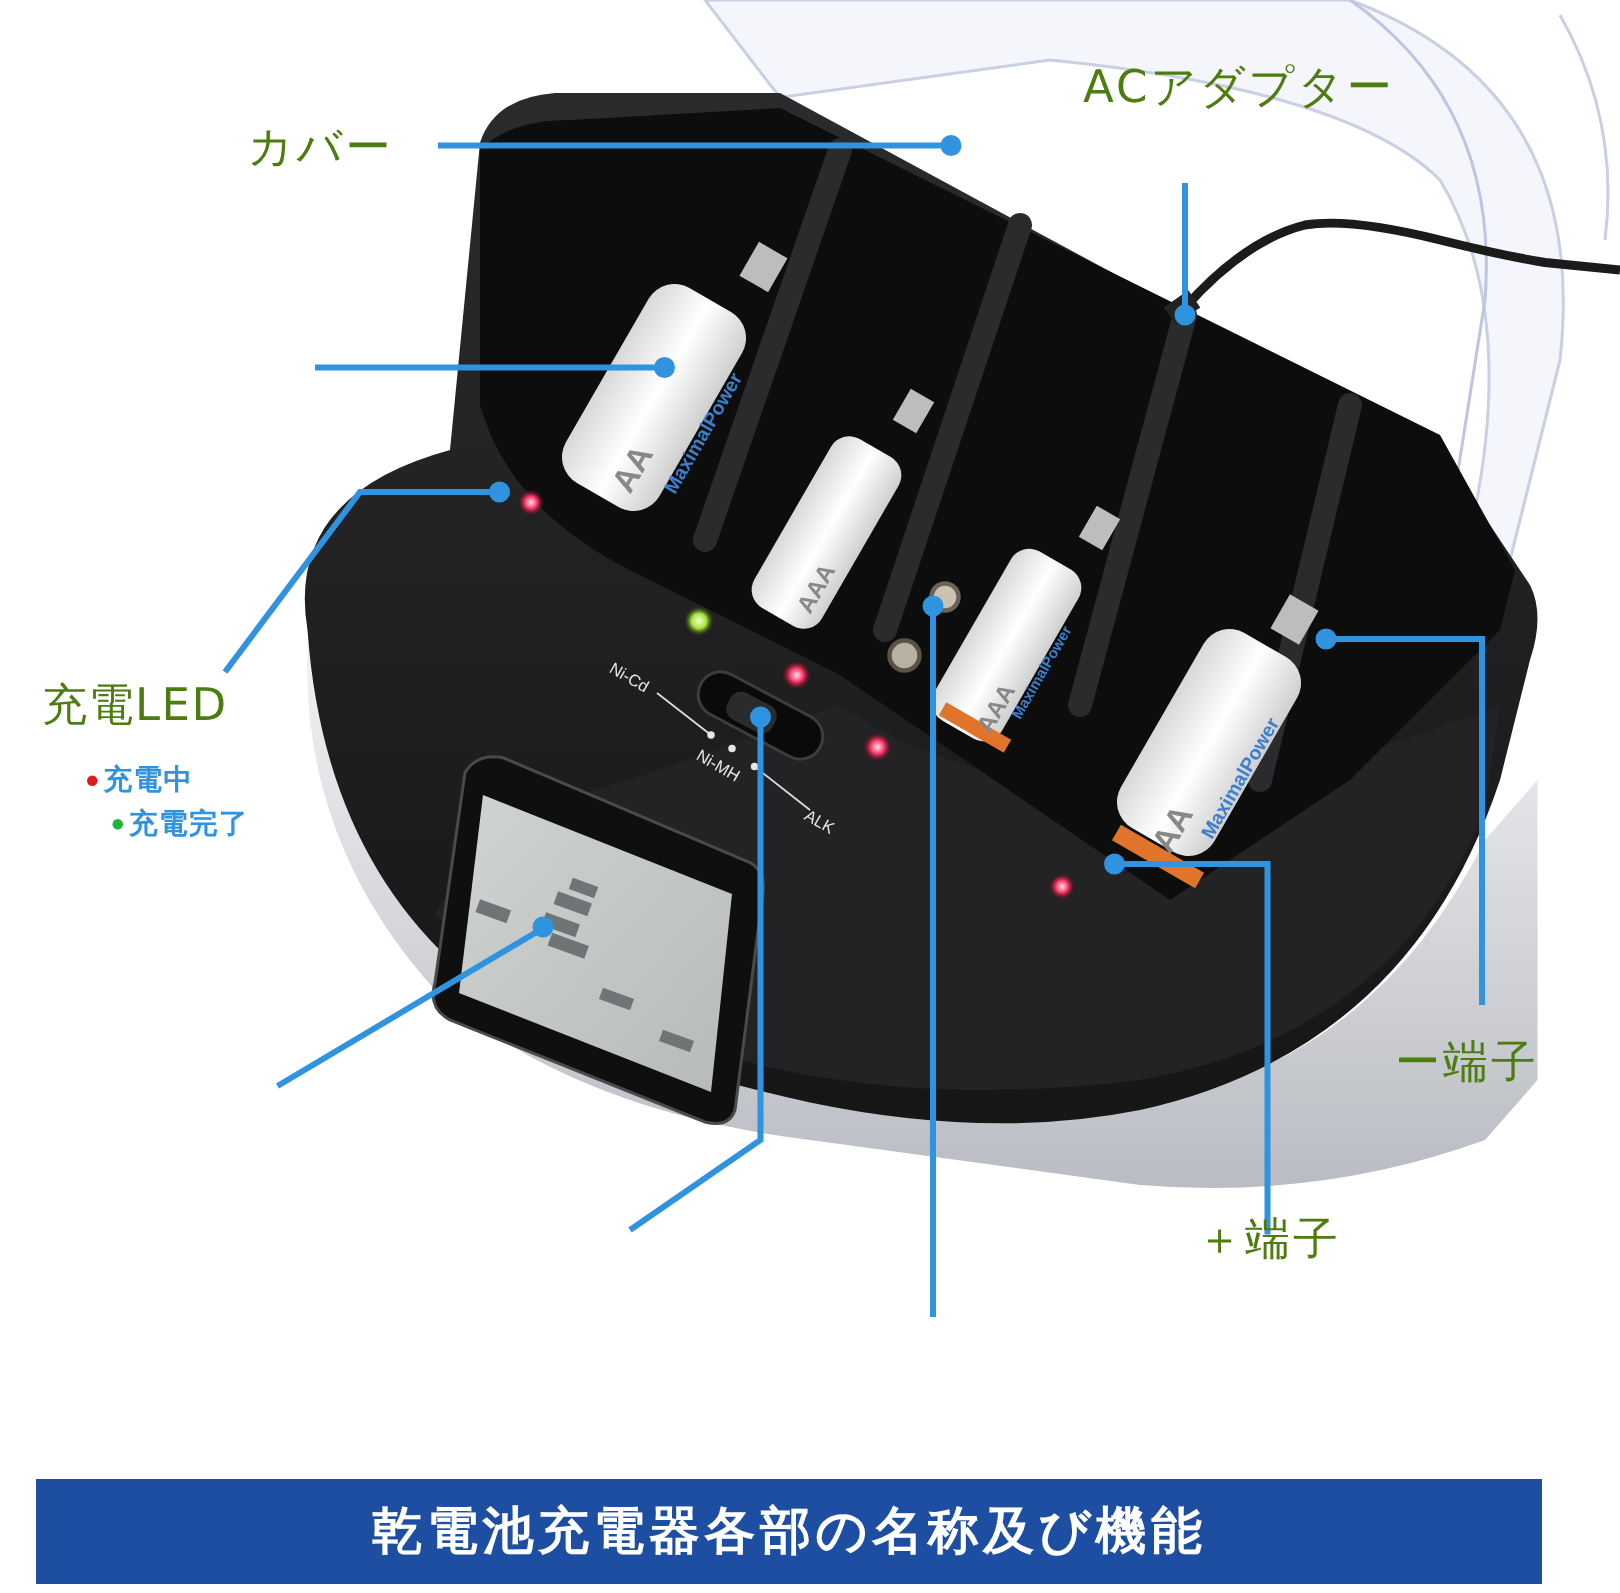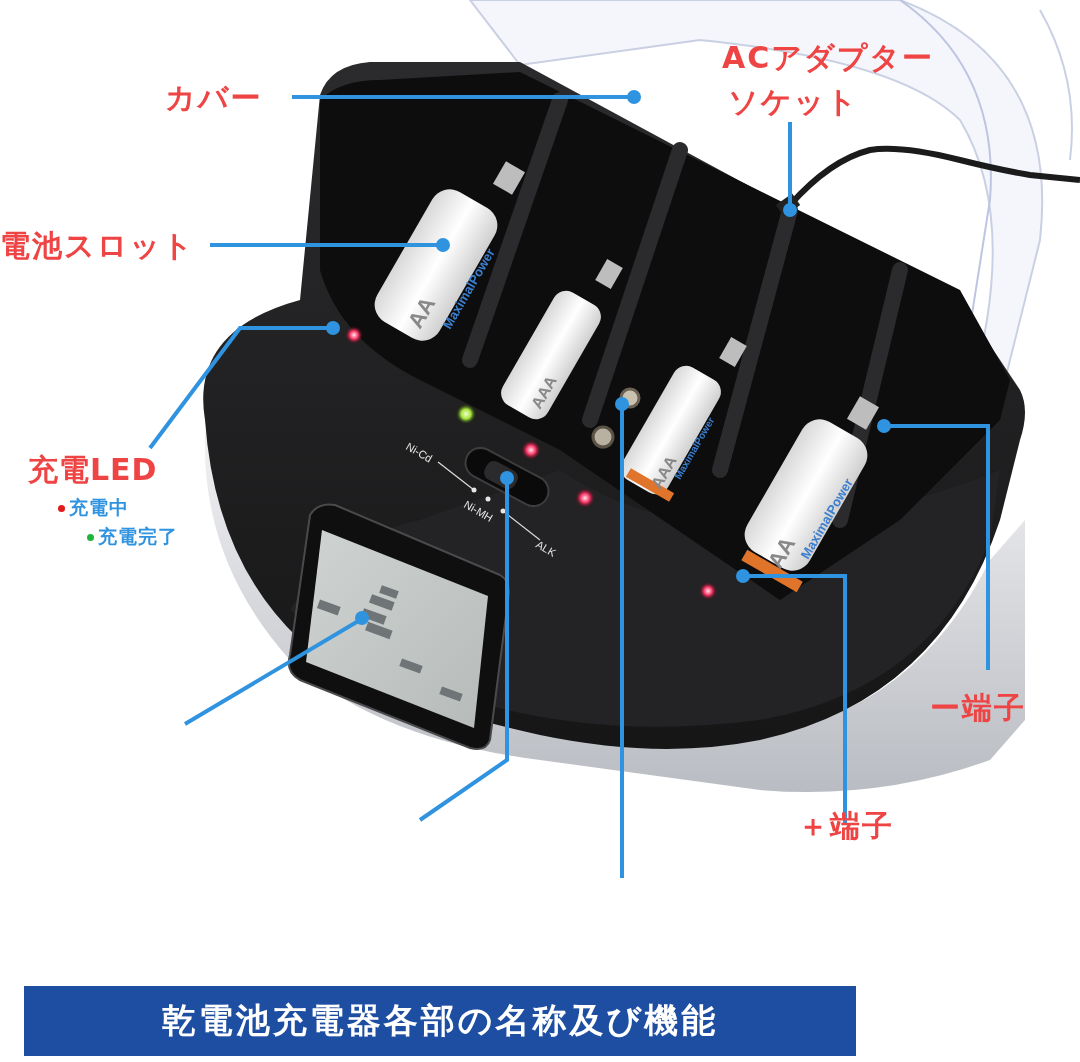--- a/index.html
+++ b/index.html
@@ -1,23 +1,23 @@
 <!DOCTYPE html>
 <html><head>
 <meta charset="utf-8">
 <style>
   html,body{margin:0;padding:0;background:#ffffff;}
   body{width:1080px;height:1062px;position:relative;overflow:hidden;font-family:"DejaVu Sans","Liberation Sans",sans-serif;}
   .stage{position:absolute;left:0;top:0;width:1080px;height:1062px;}
   svg.art{position:absolute;left:0;top:0;width:1080px;height:1062px;}
-  .lbl{position:absolute;color:#ef4444;font-weight:bold;white-space:nowrap;letter-spacing:2px;}
+  .lbl{position:absolute;color:#4d7c0f;font-weight:normal;white-space:nowrap;letter-spacing:2px;}
   .lbl.big{font-size:30px;}
-  .sub{position:absolute;color:#2f93e0;font-weight:bold;font-size:19px;white-space:nowrap;letter-spacing:1px;display:flex;align-items:center;}
+  .sub{position:absolute;color:#2f93e0;font-weight:bold;font-size:19px;white-space:nowrap;letter-spacing:1px;display:flex;align-items:center;margin-top:12px;}
   .dot{display:inline-block;width:7px;height:7px;border-radius:50%;margin-right:4px;}
-  .banner{position:absolute;left:24px;top:986px;width:832px;height:70px;background:#1e4ea1;display:flex;align-items:center;justify-content:center;}
+  .banner{position:absolute;left:24px;top:986px;width:1004px;height:70px;background:#1e4ea1;display:flex;align-items:center;justify-content:center;}
   .banner span{color:#ffffff;font-size:34px;font-weight:bold;letter-spacing:3px;}
   .sw-lbl{position:absolute;color:#e6e6e6;font-size:11px;font-family:"Liberation Sans",sans-serif;transform:rotate(30deg);transform-origin:left top;}
 </style>
 </head>
 <body>
 
 <div class="stage">
   <svg class="art" viewBox="0 0 1080 1062">
     <defs>
       <radialGradient id="ledR" cx="50%" cy="50%" r="50%">
@@ -161,28 +161,26 @@
       <circle cx="884" cy="426" r="7"></circle>
     </g>
   </svg>
 
   <span class="sw-lbl" style="left:410px;top:440px;">Ni-Cd</span>
   <span class="sw-lbl" style="left:468px;top:498px;">Ni-MH</span>
   <span class="sw-lbl" style="left:540px;top:538px;">ALK</span>
 
   <div class="lbl big" style="left:165px;top:78px;">カバー</div>
   <div class="lbl big" style="left:722px;top:38px;">ACアダプター</div>
-  <div class="lbl big" style="left:728px;top:82px;">ソケット</div>
-  <div class="lbl big" style="left:0px;top:226px;">電池スロット</div>
   <div class="lbl big" style="left:28px;top:450px;letter-spacing:1px;">充電LED</div>
   <div class="sub" style="left:58px;top:495px;">
     <span class="dot" style="background:#e01b1b;"></span>
     <span>充電中</span>
   </div>
-  <div class="sub" style="left:87px;top:524px;">
+  <div class="sub" style="left:75px;top:524px;">
     <span class="dot" style="background:#1fb53a;"></span>
     <span>充電完了</span>
   </div>
   <div class="lbl big" style="left:798px;top:806px;">＋端子</div>
   <div class="lbl big" style="left:930px;top:688px;">ー端子</div>
 
   <div class="banner">
     <span>乾電池充電器各部の名称及び機能</span>
   </div>
 </div>

